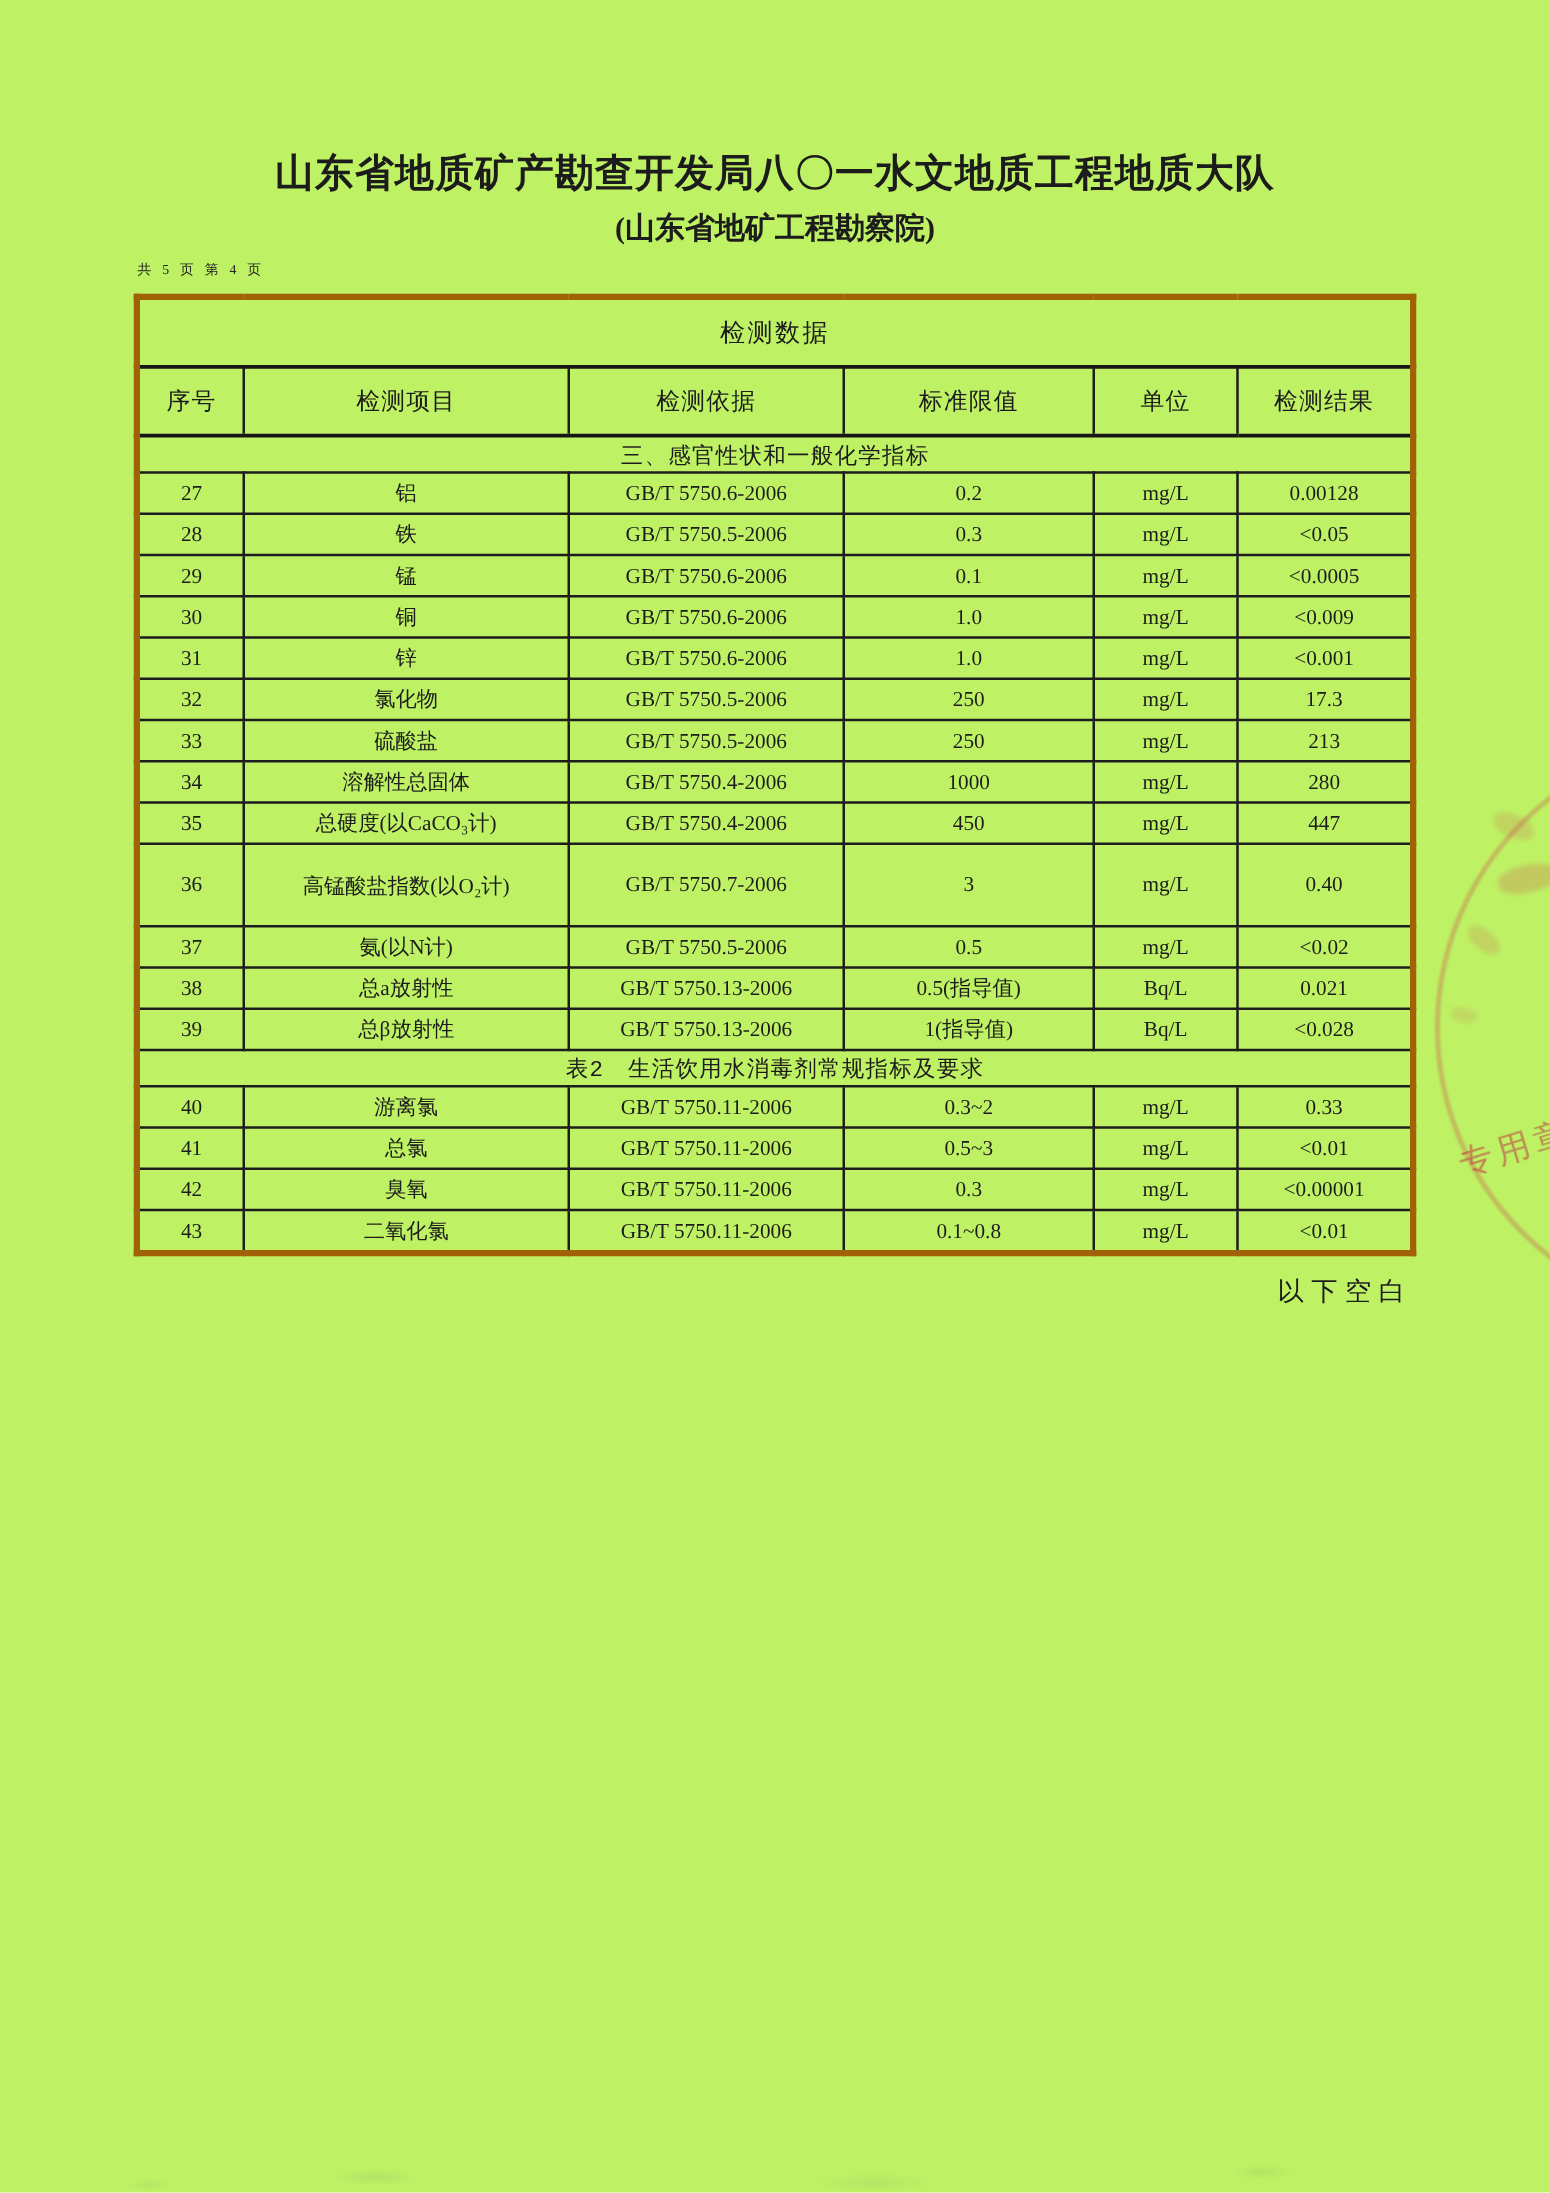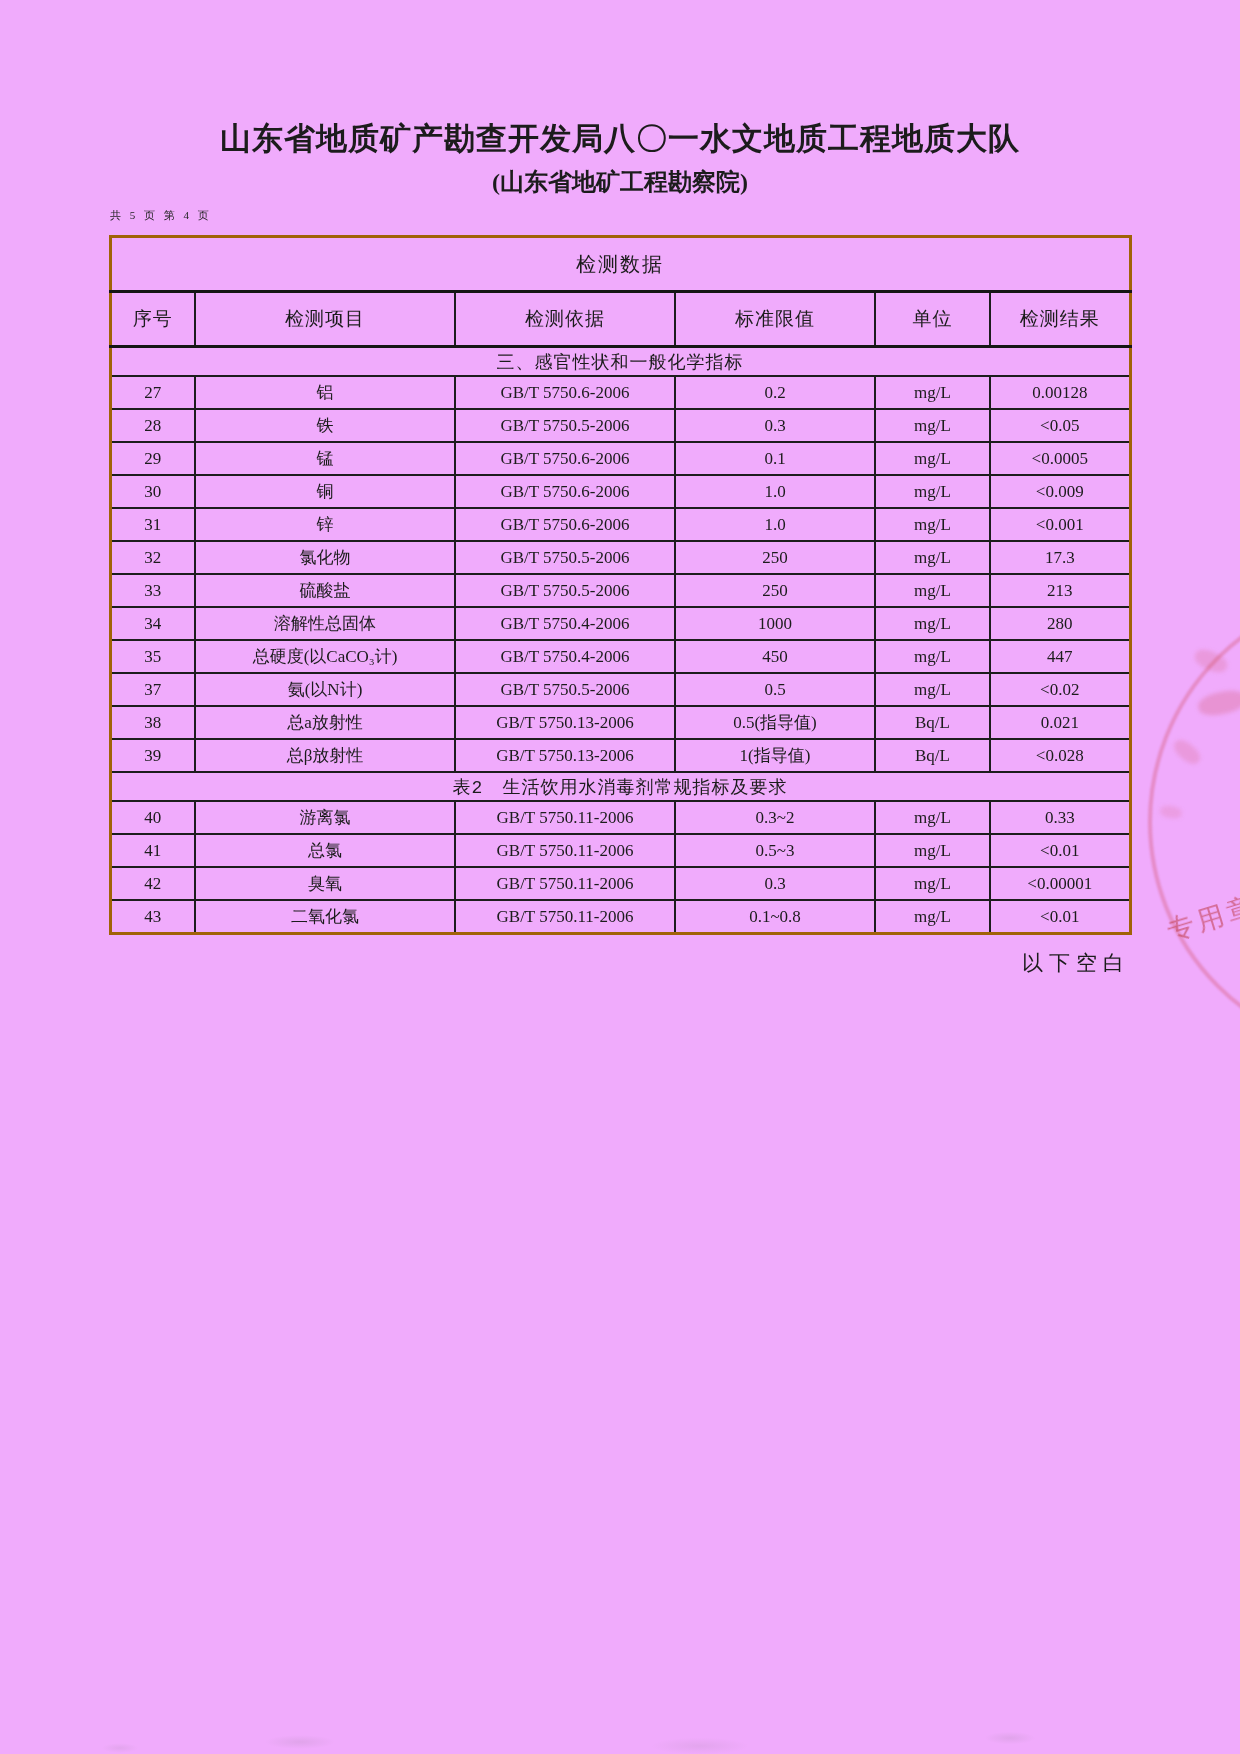--- a/index.html
+++ b/index.html
@@ -1,19 +1,19 @@
 <!DOCTYPE html>
 <html><head>
 <meta charset="utf-8">
 <style>
   html,body { margin:0; padding:0; background:#ffffff; }
   .page {
     position:relative;
     width:1240px; height:1754px;
-    background:#f0abfc;
+    background:#bef264;
     overflow:hidden;
     font-family:"Liberation Serif","DejaVu Serif",serif;
     color:#1c1c1c;
   }
   .doc-title {
     margin:118px 40px 0;
     text-align:center;
     font-size:31px; font-weight:bold;
     letter-spacing:1px;
   }
@@ -25,21 +25,21 @@
   .page-info {
     width:1020px; margin:10px auto 6px;
     box-sizing:border-box;
     padding-right:138px;
     font-size:11px; letter-spacing:3px;
     color:#232323;
   }
   table.data-table {
     width:1020px; margin:12px auto;
     border-collapse:collapse;
-    border:3px solid #a16207;
+    border:5px solid #a16207;
     table-layout:fixed;
   }
   table.data-table td, table.data-table th {
     border:2px solid #1d1d1d;
     text-align:center; vertical-align:middle;
     font-weight:normal;
     padding:0 4px;
     overflow:hidden;
   }
   .caption-cell {
@@ -201,20 +201,28 @@
           <td class="cell">280</td>
         </tr>
         <tr>
           <td class="cell">35</td>
           <td class="cell">总硬度(以CaCO₃计)</td>
           <td class="cell">GB/T 5750.4-2006</td>
           <td class="cell">450</td>
           <td class="cell">mg/L</td>
           <td class="cell">447</td>
         </tr>
+        <tr class="tall">
+          <td class="cell">36</td>
+          <td class="cell">高锰酸盐指数(以O₂计)</td>
+          <td class="cell">GB/T 5750.7-2006</td>
+          <td class="cell">3</td>
+          <td class="cell">mg/L</td>
+          <td class="cell">0.40</td>
+        </tr>
         <tr>
           <td class="cell">37</td>
           <td class="cell">氨(以N计)</td>
           <td class="cell">GB/T 5750.5-2006</td>
           <td class="cell">0.5</td>
           <td class="cell">mg/L</td>
           <td class="cell">&lt;0.02</td>
         </tr>
         <tr>
           <td class="cell">38</td>

